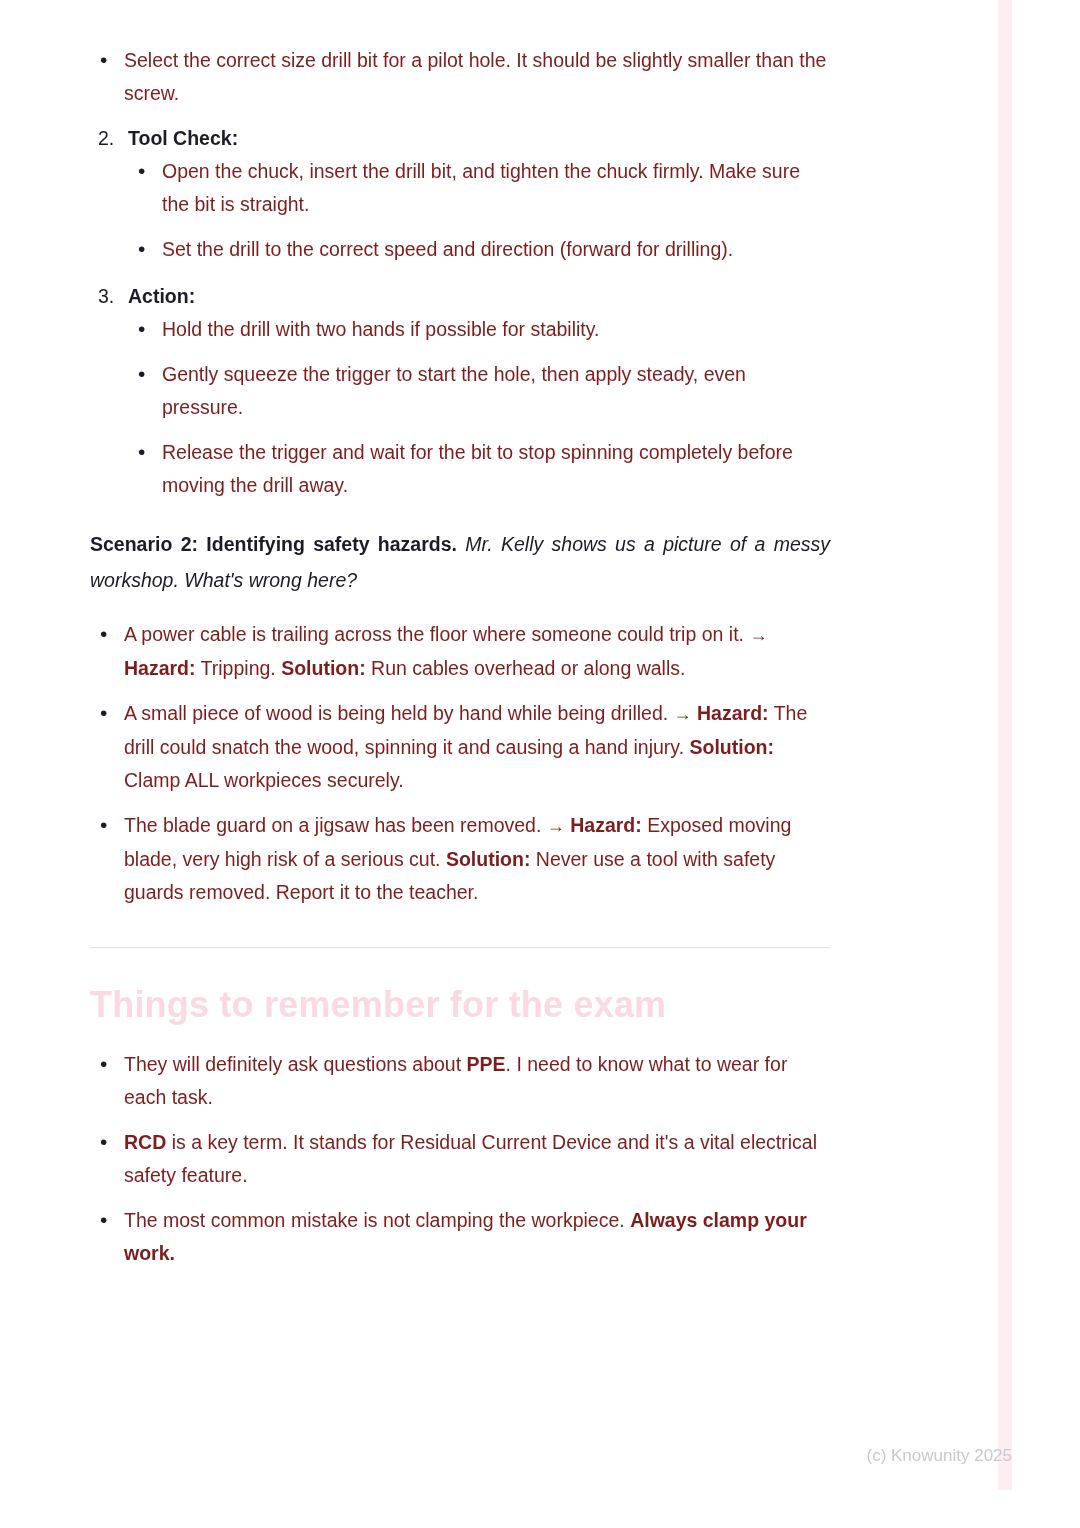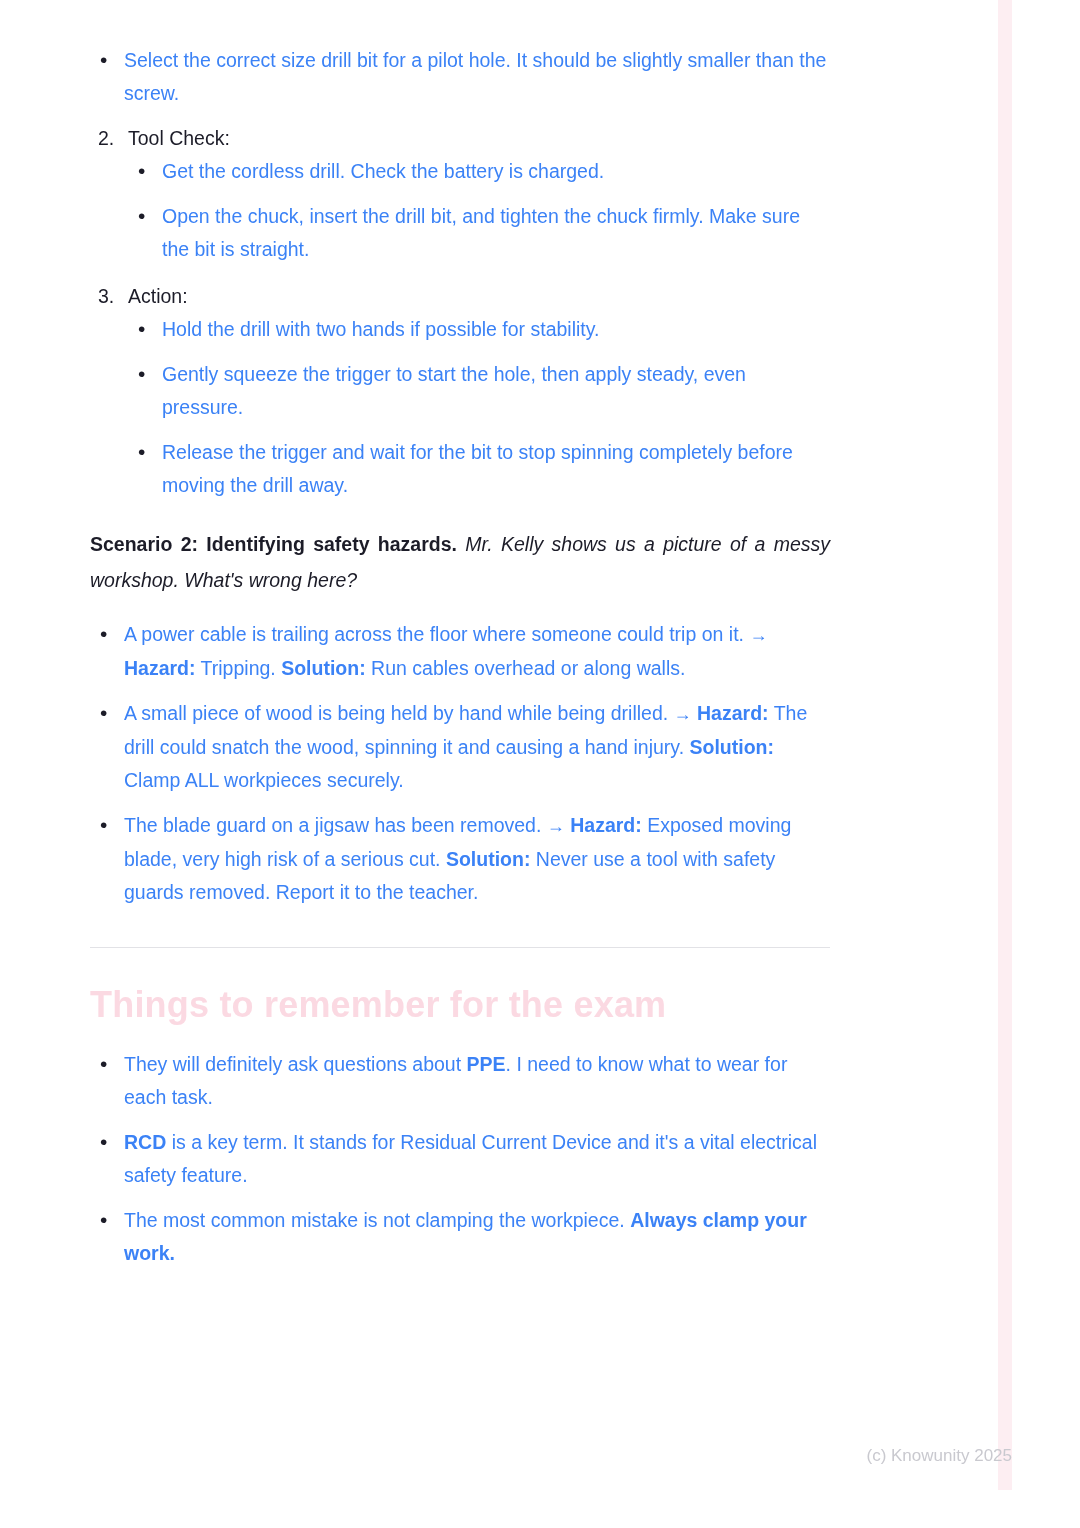--- a/index.html
+++ b/index.html
@@ -53,36 +53,36 @@
     line-height: 33px;
   }
   ol.numbered > li > .num {
     position: absolute;
     left: 8px;
     top: 0;
     font-size: 19.5px;
     color: #1c1c28;
   }
   .li-head {
-    font-weight: normal;
+    font-weight: bold;
     font-size: 19.5px;
   }
 
   ul.bullets {
     list-style: none;
     margin: 0;
     padding: 0;
   }
   ul.bullets > li {
     position: relative;
     padding-left: 34px;
     margin: 0 0 12px 0;
     font-size: 19.5px;
     line-height: 33px;
-    color: #3b82f6;
+    color: #7f1d1d;
   }
   ul.bullets > li::before {
     content: "•";
     position: absolute;
     left: 10px;
     top: -1px;
     font-size: 21px;
     color: #1c1c28;
   }
 
@@ -164,22 +164,22 @@
     <ul class="bullets top-list">
       <li>Select the correct size drill bit for a pilot hole. It should be slightly smaller than the screw.</li>
     </ul>
 
     <ol class="numbered">
 
       <li>
         <span class="num">2.</span>
         <span class="li-head">Tool Check:</span>
         <ul class="bullets sub-bullets">
-          <li>Get the cordless drill. Check the battery is charged.</li>
           <li>Open the chuck, insert the drill bit, and tighten the chuck firmly. Make sure the bit is straight.</li>
+          <li>Set the drill to the correct speed and direction (forward for drilling).</li>
         </ul>
       </li>
 
       <li style="margin-top:14px;">
         <span class="num">3.</span>
         <span class="li-head">Action:</span>
         <ul class="bullets sub-bullets">
           <li>Hold the drill with two hands if possible for stability.</li>
           <li>Gently squeeze the trigger to start the hole, then apply steady, even pressure.</li>
           <li>Release the trigger and wait for the bit to stop spinning completely before moving the drill away.</li>

